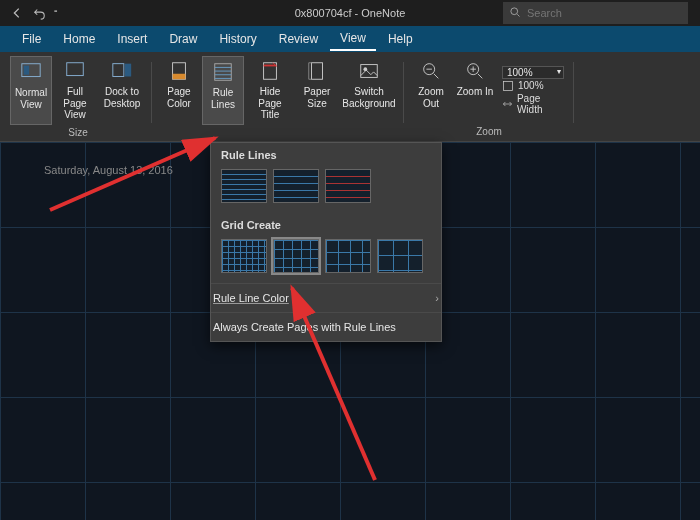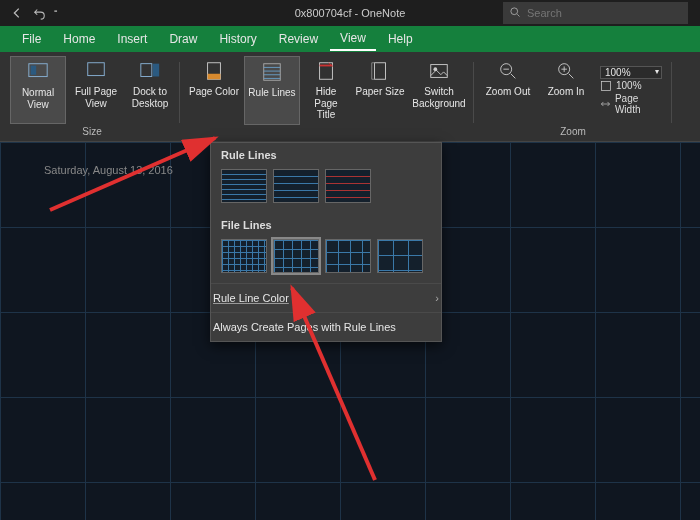--- a/index.html
+++ b/index.html
@@ -7,35 +7,35 @@
 
   
   .titlebar { height: 26px; background: #1e1e1e; display: flex; align-items: center; font-size: 11px; color: #ccc; }
   .tb-left { display: flex; align-items: center; gap: 8px; padding-left: 10px; }
   .tb-icon { width: 14px; height: 14px; display: inline-block; }
   .tb-title { position: absolute; left: 0; right: 0; text-align: center; pointer-events: none; }
   .tb-search { position: absolute; right: 12px; top: 2px; width: 185px; height: 22px; background: #3a3a3a; display: flex; align-items: center; gap: 6px; padding: 0 6px; font-size: 11px; color: #bbb; }
   .tb-search input { background: transparent; border: none; color: #ccc; font-size: 11px; outline: none; flex: 1; }
 
   
-  .menubar { height: 26px; background: #15803d; display: flex; align-items: center; padding-left: 12px; gap: 2px; font-size: 12px; }
+  .menubar { height: 26px; background: #0c4a6e; display: flex; align-items: center; padding-left: 12px; gap: 2px; font-size: 12px; }
   .menu-item { padding: 4px 10px; cursor: pointer; color: #e6e6e6; }
   .menu-item.active { border-bottom: 2px solid #fff; }
 
   
   .ribbon { height: 90px; background: #323232; display: flex; align-items: stretch; padding: 4px 4px 0 4px; gap: 0; border-bottom: 1px solid #444; }
   .ribbon-group { display: flex; flex-direction: column; align-items: center; padding: 0 6px; position: relative; }
   .ribbon-group::after { content: ""; position: absolute; right: 0; top: 6px; bottom: 18px; width: 1px; background: #4a4a4a; }
   .rg-buttons { display: flex; gap: 2px; flex: 1; }
   .rg-label { font-size: 10px; color: #bbb; padding: 2px 0 4px 0; }
   .rbtn { display: flex; flex-direction: column; align-items: center; justify-content: flex-start; width: 48px; padding: 4px 2px; cursor: pointer; font-size: 10px; color: #e6e6e6; text-align: center; line-height: 1.15; gap: 2px; }
   .rbtn .ic { width: 22px; height: 22px; margin-bottom: 2px; }
   .rbtn.active { background: #4a4a4a; border: 1px solid #666; }
   .rbtn-wide { width: 58px; }
-  .rbtn-narrow { width: 56px; }
+  .rbtn-narrow { width: 42px; }
   .rbtn-small-stack { display:flex; flex-direction:column; gap:1px; justify-content:center; padding:2px 4px; font-size:10px; }
   .zbox { display:flex; align-items:center; gap:4px; font-size:10px; color:#ddd;}
   .zpct { background:#2b2b2b; border:1px solid #555; padding:0 14px 0 4px; font-size:10px; position:relative;}
   .zpct::after{content:"▾"; position:absolute; right:2px; font-size:8px;}
 
   
   .canvas { position: absolute; left: 0; right: 0; top: 142px; bottom: 0; background: #0f1620;
     background-image:
       linear-gradient(#1e3348 1px, transparent 1px),
       linear-gradient(90deg, #1e3348 1px, transparent 1px);
@@ -218,21 +218,21 @@
   <div class="page-date">Saturday, August 13, 2016</div>
 </div>
 
 <div class="dropdown">
   <div class="dd-section-head">Rule Lines</div>
   <div class="dd-grid">
     <div class="dd-thumb rule-narrow"></div>
     <div class="dd-thumb rule-med"></div>
     <div class="dd-thumb rule-red"></div>
   </div>
-  <div class="dd-section-head">File Lines</div>
+  <div class="dd-section-head">Grid Create</div>
   <div class="dd-grid">
     <div class="dd-thumb grid-sm"></div>
     <div class="dd-thumb grid-md selected"></div>
     <div class="dd-thumb grid-lg"></div>
     <div class="dd-thumb grid-xl"></div>
   </div>
   <div class="dd-row">
     <span><span class="underline-k">Rule Line Color</span></span>
     <span class="chev">›</span>
   </div>

